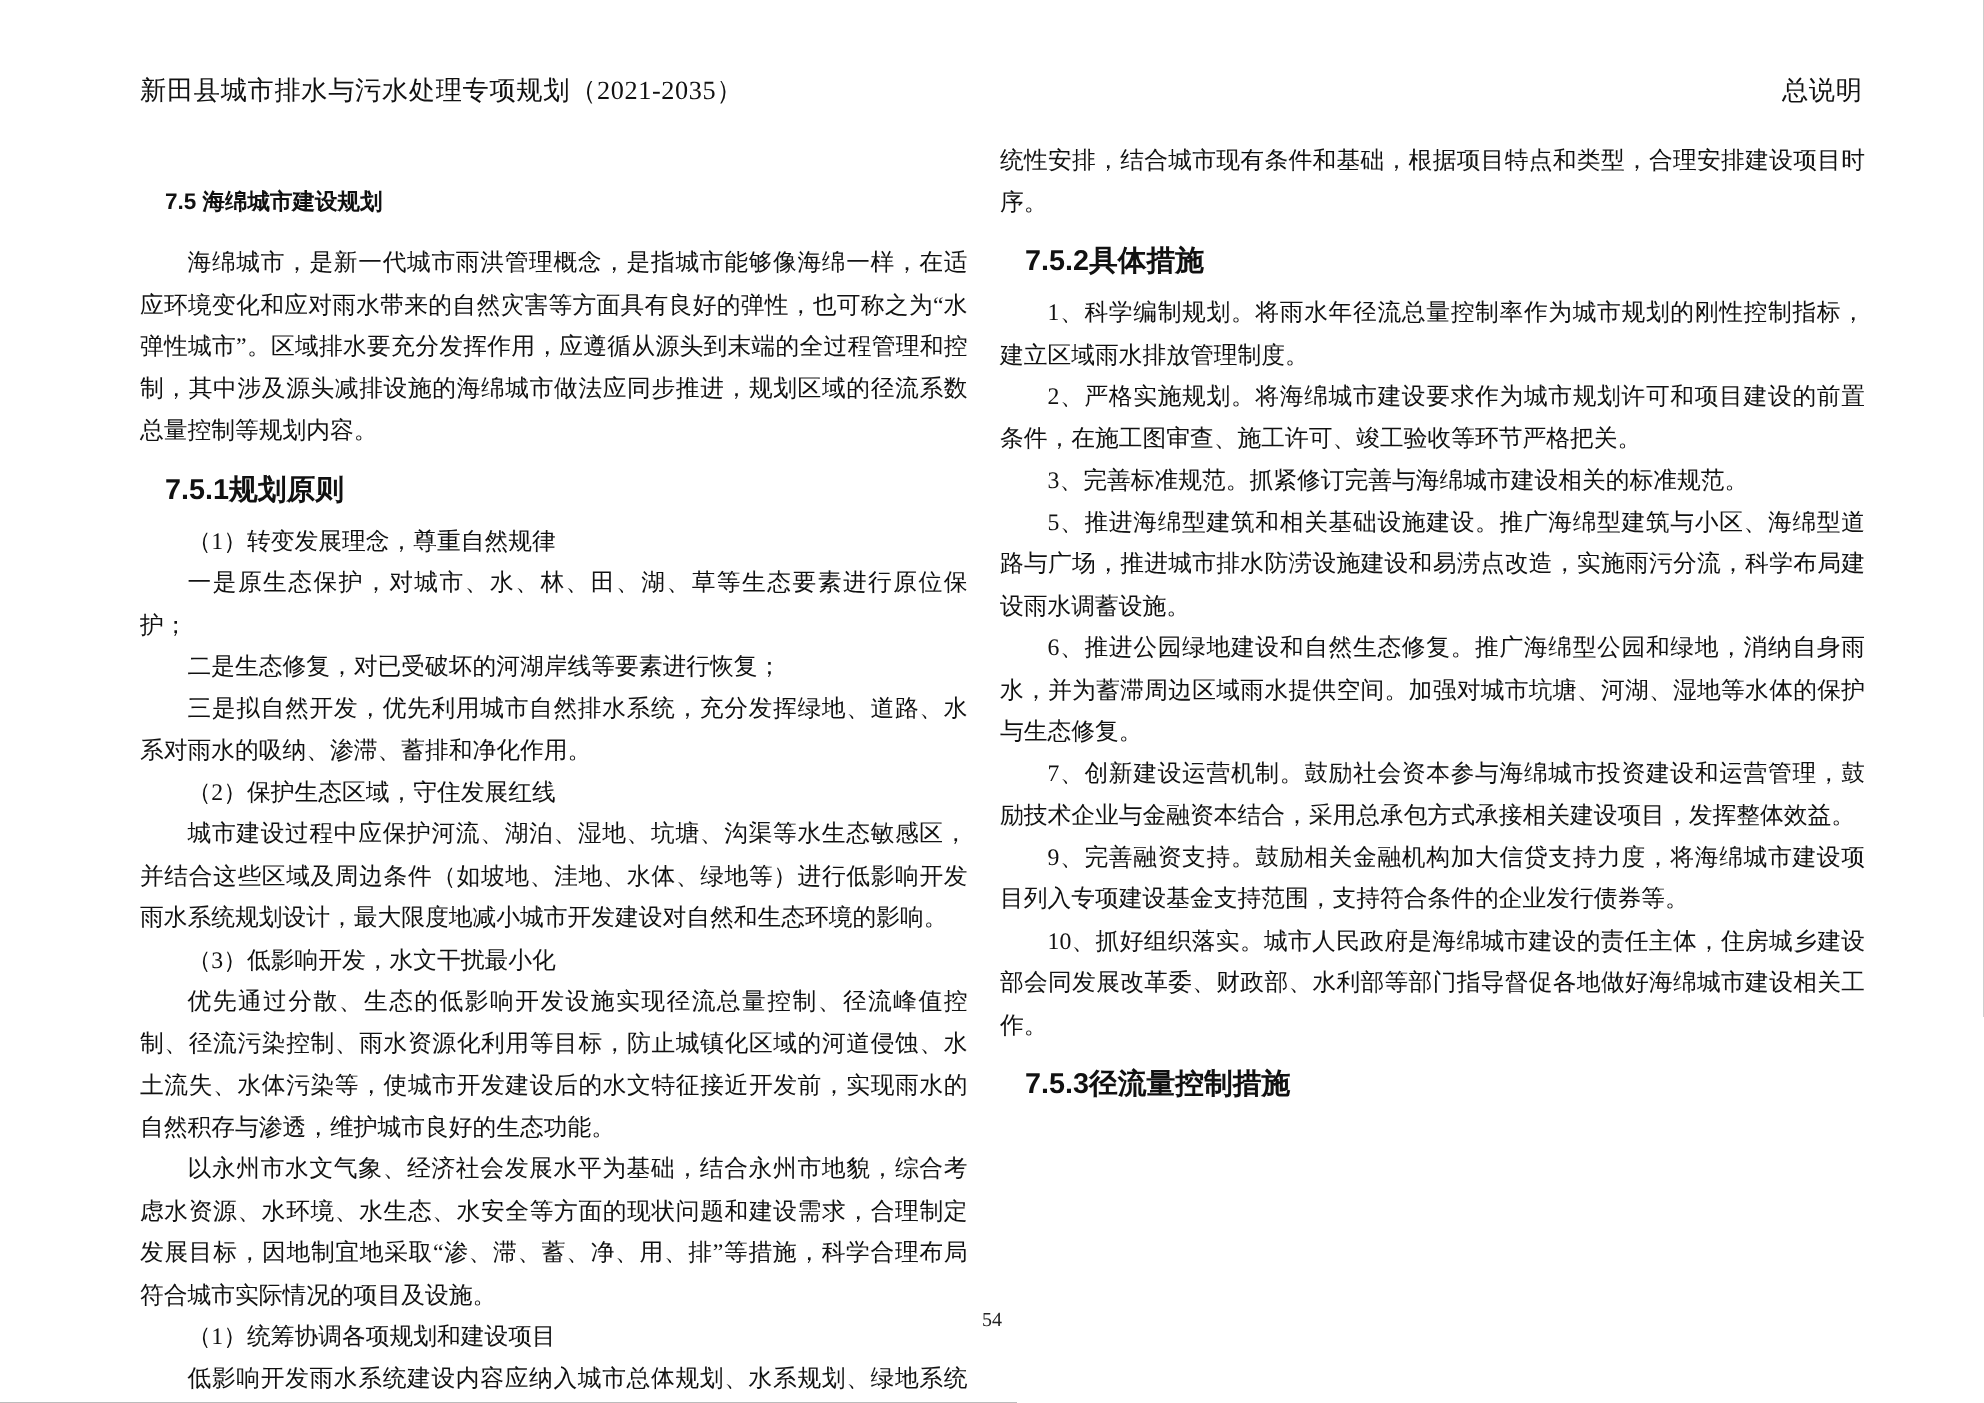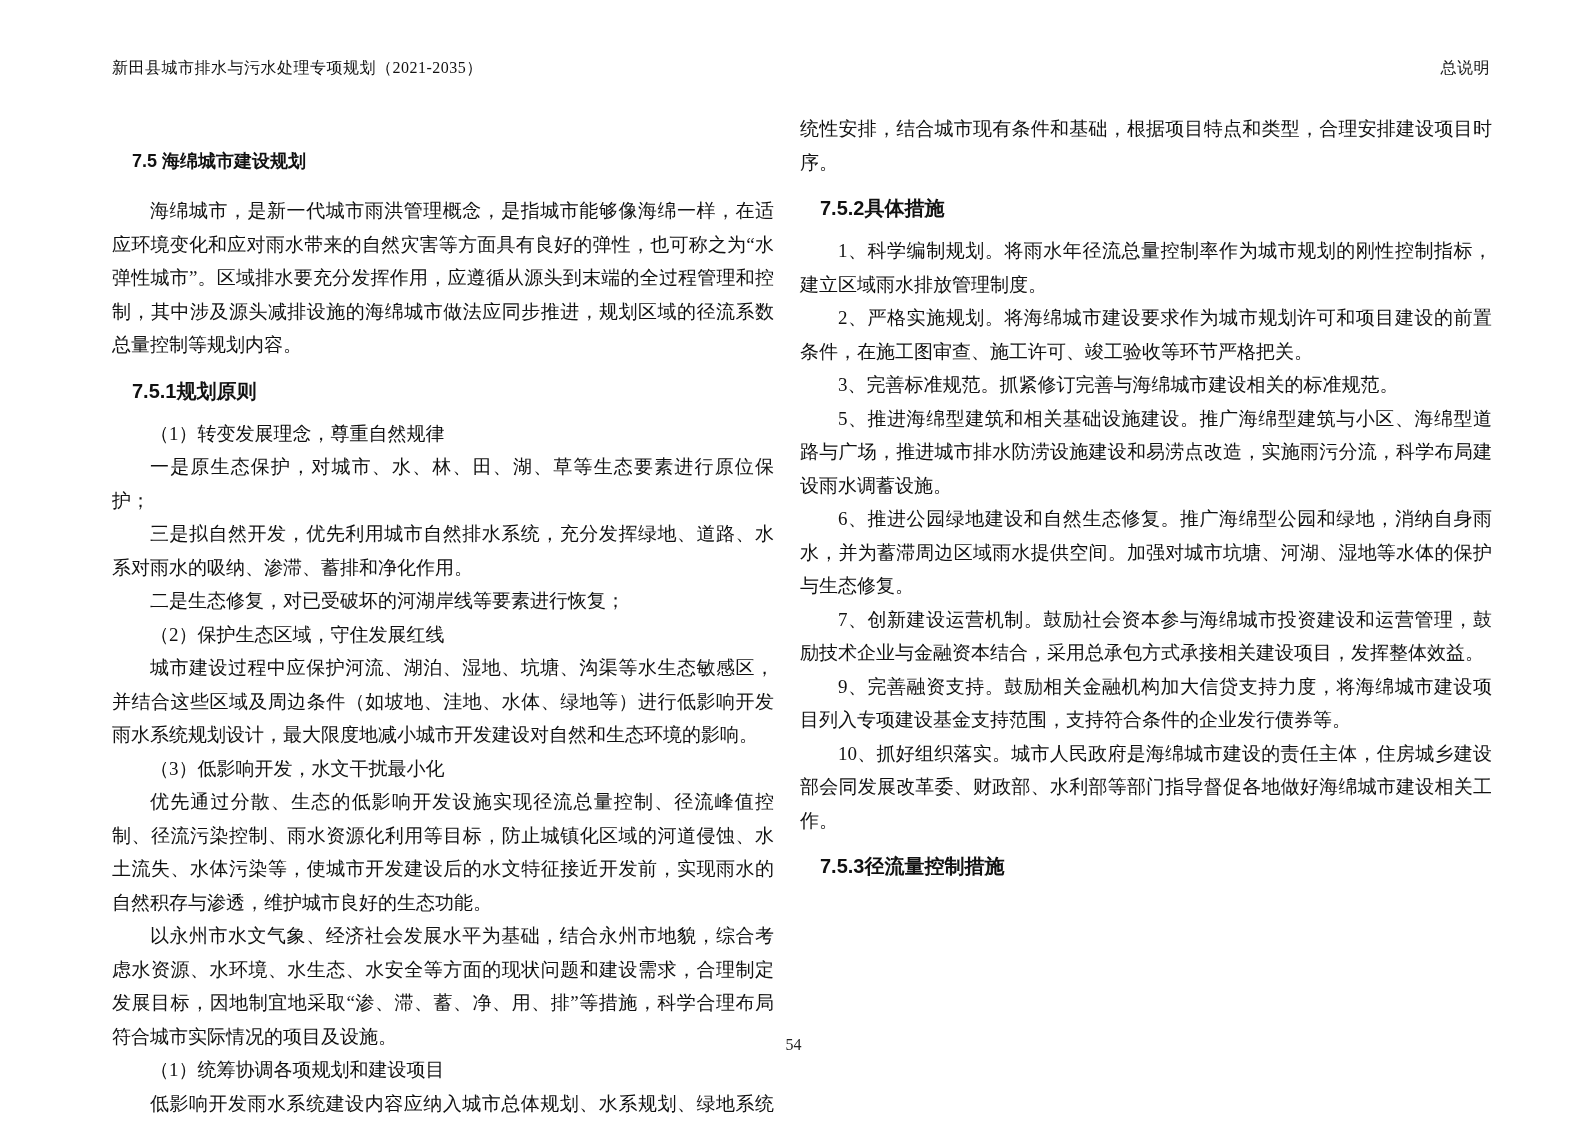--- a/index.html
+++ b/index.html
@@ -15,21 +15,21 @@
     margin: 0 auto;
   }
   .running-header {
     position: absolute;
     top: 58px;
     left: 112px;
     right: 97px;
     display: flex;
     justify-content: space-between;
     align-items: flex-end;
-    font-size: 16px;
+    font-size: 21px;
     letter-spacing: 0.5px;
   }
   .column {
     position: absolute;
     text-align: justify;
     font-size: 19px;
     line-height: 33.5px;
   }
   .col-left  { left: 112px; width: 662px; top: 140px; }
   .col-right { left: 800px; width: 692px; top: 112px; }
@@ -38,33 +38,33 @@
     font-weight: bold;
     font-size: 18px;
     line-height: 30px;
     padding-left: 20px;
     margin: 6px 0 18px 0;
     text-align: left;
   }
   .h2 {
     font-family: "Liberation Sans", "DejaVu Sans", sans-serif;
     font-weight: bold;
-    font-size: 20px;
+    font-size: 23px;
     line-height: 28px;
     padding-left: 20px;
     margin: 15px 0 12px 0;
     text-align: left;
   }
   .p { text-indent: 2em; }
   .p.no-indent { text-indent: 0; }
   .page-number {
     position: absolute;
     left: 0;
     right: 0;
-    bottom: 68px;
+    bottom: 56px;
     text-align: center;
     font-size: 16px;
     color: #222222;
   }
 </style>
 </head>
 <body>
 
 <div class="page">
 
@@ -72,22 +72,22 @@
     <span>新田县城市排水与污水处理专项规划（2021-2035）</span>
     <span>总说明</span>
   </div>
 
   <div class="column col-left">
       <div class="h1">7.5 海绵城市建设规划</div>
       <div class="p">海绵城市，是新一代城市雨洪管理概念，是指城市能够像海绵一样，在适应环境变化和应对雨水带来的自然灾害等方面具有良好的弹性，也可称之为“水弹性城市”。区域排水要充分发挥作用，应遵循从源头到末端的全过程管理和控制，其中涉及源头减排设施的海绵城市做法应同步推进，规划区域的径流系数总量控制等规划内容。</div>
       <div class="h2">7.5.1规划原则</div>
       <div class="p">（1）转变发展理念，尊重自然规律</div>
       <div class="p">一是原生态保护，对城市、水、林、田、湖、草等生态要素进行原位保护；</div>
+      <div class="p">二是生态修复，对已受破坏的河湖岸线等要素进行恢复；</div>
       <div class="p">三是拟自然开发，优先利用城市自然排水系统，充分发挥绿地、道路、水系对雨水的吸纳、渗滞、蓄排和净化作用。</div>
-      <div class="p">二是生态修复，对已受破坏的河湖岸线等要素进行恢复；</div>
       <div class="p">（2）保护生态区域，守住发展红线</div>
       <div class="p">城市建设过程中应保护河流、湖泊、湿地、坑塘、沟渠等水生态敏感区，并结合这些区域及周边条件（如坡地、洼地、水体、绿地等）进行低影响开发雨水系统规划设计，最大限度地减小城市开发建设对自然和生态环境的影响。</div>
       <div class="p">（3）低影响开发，水文干扰最小化</div>
       <div class="p">优先通过分散、生态的低影响开发设施实现径流总量控制、径流峰值控制、径流污染控制、雨水资源化利用等目标，防止城镇化区域的河道侵蚀、水土流失、水体污染等，使城市开发建设后的水文特征接近开发前，实现雨水的自然积存与渗透，维护城市良好的生态功能。</div>
       <div class="p">以永州市水文气象、经济社会发展水平为基础，结合永州市地貌，综合考虑水资源、水环境、水生态、水安全等方面的现状问题和建设需求，合理制定发展目标，因地制宜地采取“渗、滞、蓄、净、用、排”等措施，科学合理布局符合城市实际情况的项目及设施。</div>
       <div class="p">（1）统筹协调各项规划和建设项目</div>
       <div class="p">低影响开发雨水系统建设内容应纳入城市总体规划、水系规划、绿地系统规划、排水防涝规划、道路交通规划等相关规划中，各规划中有关低影响开发的建设内容应相互协调与衔接。将长期规划与分步实施相结合，问题导向与目标导向相结合，根据海绵城市建设要求，对建设项目进行长期系</div>
     </div>
 
   <div class="column col-right">

